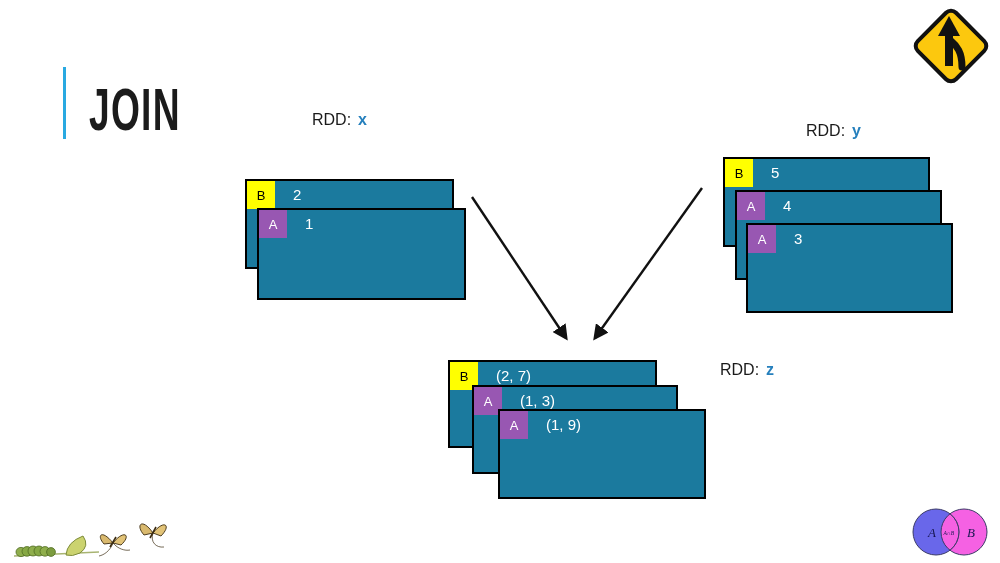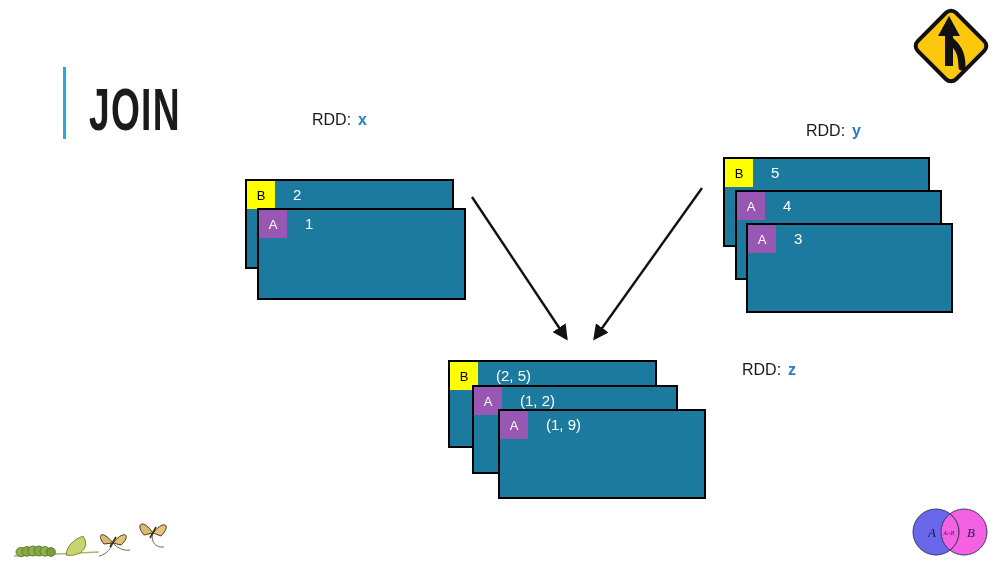--- a/index.html
+++ b/index.html
@@ -13,21 +13,21 @@
   .slide-title {
     position:absolute; left:89px; top:80px; font-size:60px; font-weight:bold;
     color:#1b1b1b; line-height:1; letter-spacing:2px;
     transform:scaleX(0.62); transform-origin:left top; white-space:nowrap;
   }
   
   .rdd-label { position:absolute; font-size:16px; color:#1a1a1a; white-space:nowrap; }
   .rdd-label .var { font-weight:bold; color:#2680BD; margin-left:7px; }
   #label-x { left:312px; top:111px; }
   #label-y { left:806px; top:122px; }
-  #label-z { left:742px; top:361px; }
+  #label-z { left:720px; top:361px; }
   
   .stack { position:absolute; }
   #stack-x { left:245px; top:179px; width:235px; height:125px; }
   #stack-y { left:723px; top:157px; width:235px; height:160px; }
   #stack-z { left:448px; top:360px; width:262px; height:142px; }
   .card { position:absolute; background:#1B7A9E; border:2px solid #000; }
   .tag {
     position:absolute; left:0; top:0; width:28px; height:28px;
     display:flex; align-items:center; justify-content:center; font-size:13px;
   }
@@ -97,25 +97,25 @@
     </div>
     <div class="card c2">
       <span class="tag purple">A</span>
       <span class="val">3</span>
     </div>
   </div>
 
   <div class="stack" id="stack-z">
     <div class="card c0">
       <span class="tag yellow">B</span>
-      <span class="val">(2, 5)</span>
+      <span class="val">(2, 7)</span>
     </div>
     <div class="card c1">
       <span class="tag purple">A</span>
-      <span class="val">(1, 2)</span>
+      <span class="val">(1, 3)</span>
     </div>
     <div class="card c2">
       <span class="tag purple">A</span>
       <span class="val">(1, 9)</span>
     </div>
   </div>
 
   <svg class="arrows" viewBox="0 0 1000 563">
     <defs>
       <marker id="ah" viewBox="0 0 10 10" refX="8" refY="5" markerWidth="6.5" markerHeight="6.5" orient="auto-start-reverse">

